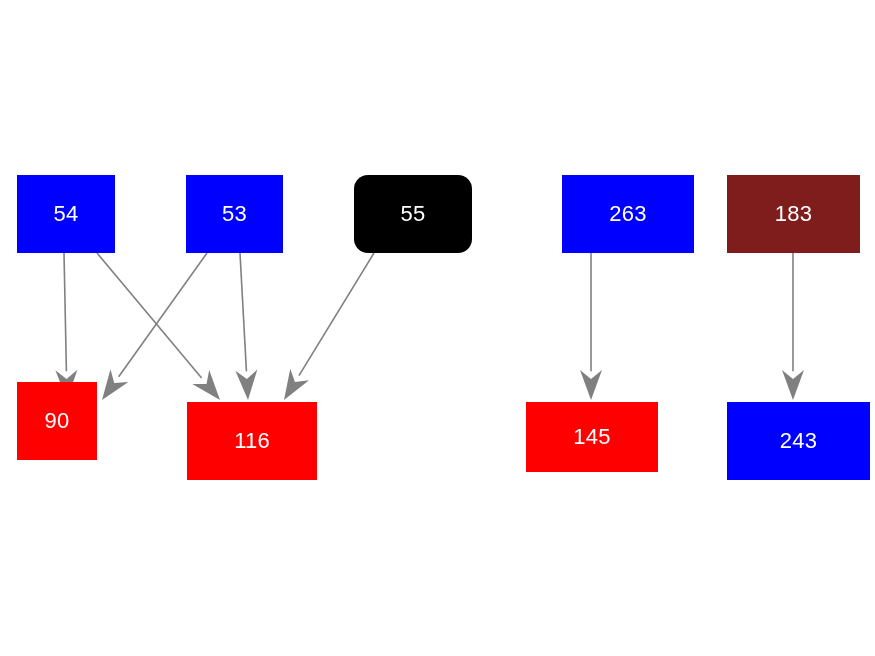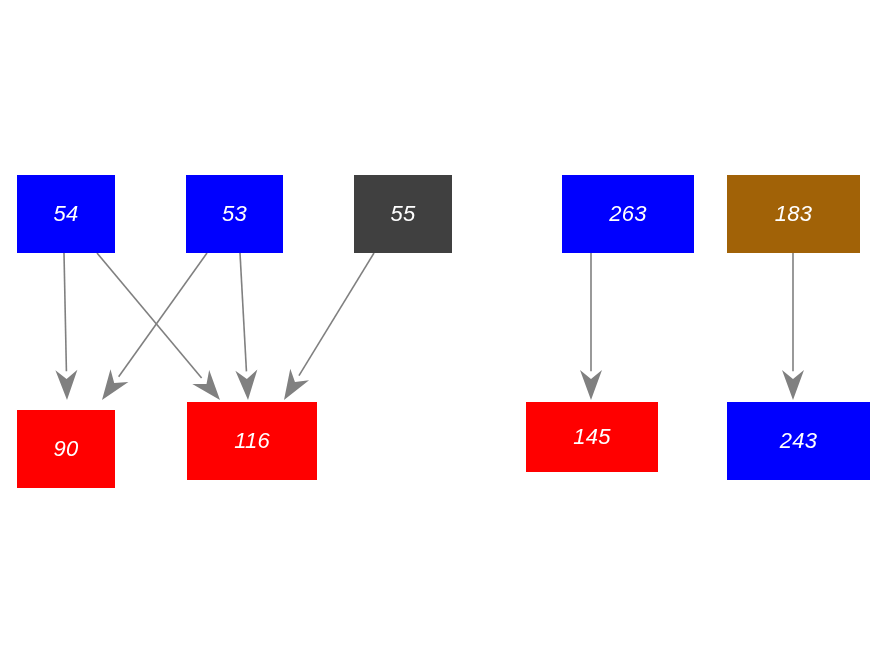--- a/index.html
+++ b/index.html
@@ -35,21 +35,20 @@
     font-family: "Liberation Sans", sans-serif;
     font-size: 22px;
     font-weight: 400;
     line-height: 1;
     letter-spacing: 0.2px;
     user-select: none;
   }
   .node-label {
     display: block;
     text-align: right;
-    font-style: italic;
   }
 </style>
 </head>
 <body>
 
 <div id="canvas">
   <svg id="edge-layer" viewBox="0 0 875 656" width="875" height="656" xmlns="http://www.w3.org/2000/svg">
       <g>
         <line x1="64" y1="253" x2="66.41542784491882" y2="371.3559644010223" stroke="#808080" stroke-width="1.6"></line>
         <polygon points="67,400 55.39017255702652,370.23068850738434 66.57151779208709,379.0043718122676 77.38559256322233,369.7818023848089" fill="#808080"></polygon>
@@ -79,30 +78,30 @@
         <polygon points="793,400 782,370 793,379 804,370" fill="#808080"></polygon>
       </g>
     </svg>
   <div id="node-layer">
       <div class="node" style="left: 17px; top: 175px; width: 98px; height: 78px; background: rgb(0, 0, 255);">
         <span class="node-label">54</span>
       </div>
       <div class="node" style="left: 186px; top: 175px; width: 97px; height: 78px; background: rgb(0, 0, 255);">
         <span class="node-label">53</span>
       </div>
-      <div class="node" style="left: 354px; top: 175px; width: 98px; height: 78px; background: #404040;">
+      <div class="node" style="left: 354px; top: 175px; width: 118px; height: 78px; background: #000000; border-radius: 14px;">
         <span class="node-label">55</span>
       </div>
       <div class="node" style="left: 526px; top: 175px; width: 132px; height: 78px; background: rgb(0, 0, 255); margin-left: 36px;">
         <span class="node-label">263</span>
       </div>
-      <div class="node" style="left: 727px; top: 175px; width: 133px; height: 78px; background: #a16207;">
+      <div class="node" style="left: 727px; top: 175px; width: 133px; height: 78px; background: #7f1d1d;">
         <span class="node-label">183</span>
       </div>
-      <div class="node" style="left: 17px; top: 410px; width: 98px; height: 78px; background: rgb(255, 0, 0);">
+      <div class="node" style="left: 17px; top: 382px; width: 80px; height: 78px; background: rgb(255, 0, 0);">
         <span class="node-label">90</span>
       </div>
       <div class="node" style="left: 187px; top: 402px; width: 130px; height: 78px; background: rgb(255, 0, 0);">
         <span class="node-label">116</span>
       </div>
       <div class="node" style="left: 526px; top: 402px; width: 132px; height: 70px; background: rgb(255, 0, 0);">
         <span class="node-label">145</span>
       </div>
       <div class="node" style="left: 727px; top: 402px; width: 143px; height: 78px; background: rgb(0, 0, 255);">
         <span class="node-label">243</span>

